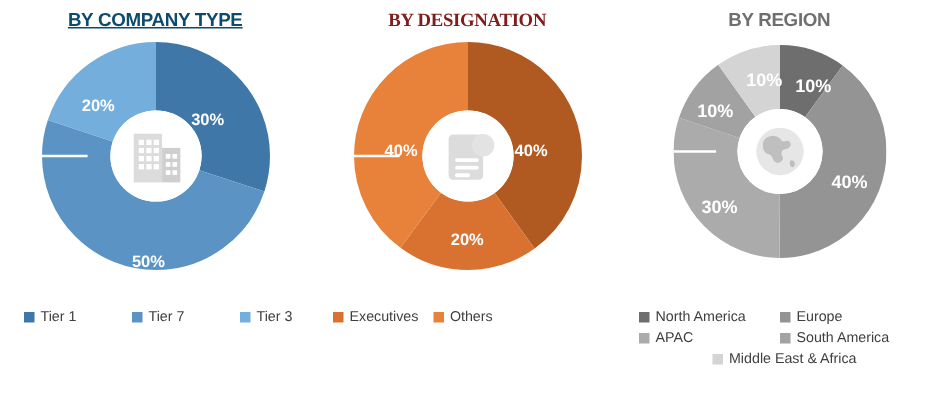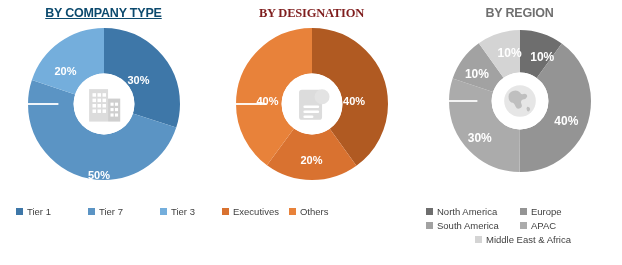--- a/index.html
+++ b/index.html
@@ -276,27 +276,27 @@
         <span class="swatch" style="background:#6E6E6E;"></span>
         <span class="legend-text">North America</span>
       </span>
       <span class="legend-item">
         <span class="swatch" style="background:#949494;"></span>
         <span class="legend-text">Europe</span>
       </span>
     </div>
     <div class="legend-row">
       <span class="legend-item">
+        <span class="swatch" style="background:#ABABAB;"></span>
+        <span class="legend-text">APAC</span>
+      </span>
+      <span class="legend-item">
         <span class="swatch" style="background:#A2A2A2;"></span>
         <span class="legend-text">South America</span>
       </span>
-      <span class="legend-item">
-        <span class="swatch" style="background:#ABABAB;"></span>
-        <span class="legend-text">APAC</span>
-      </span>
     </div>
     <div class="legend-row wide">
       <span class="legend-item">
         <span class="swatch" style="background:#D4D4D4;"></span>
         <span class="legend-text">Middle East &amp; Africa</span>
       </span>
     </div>
   </div>
 
 </div>

